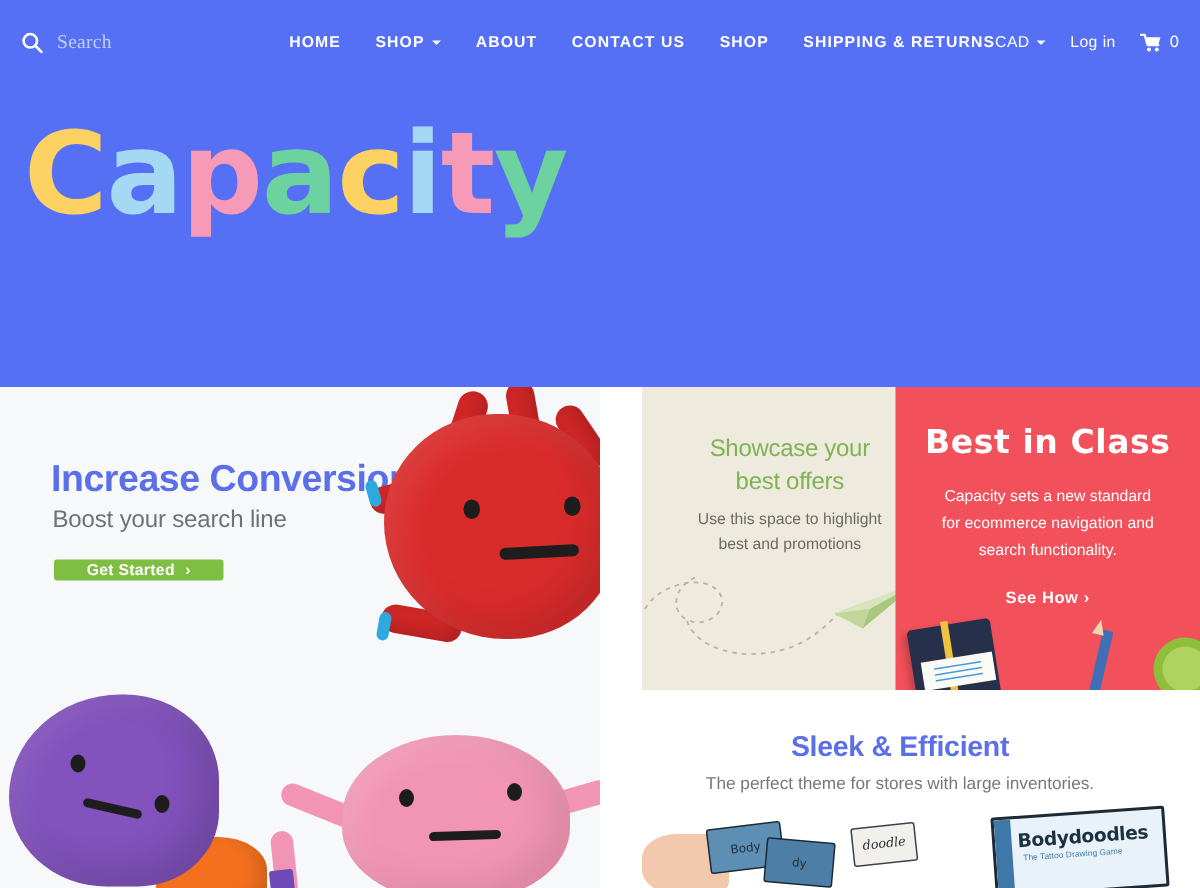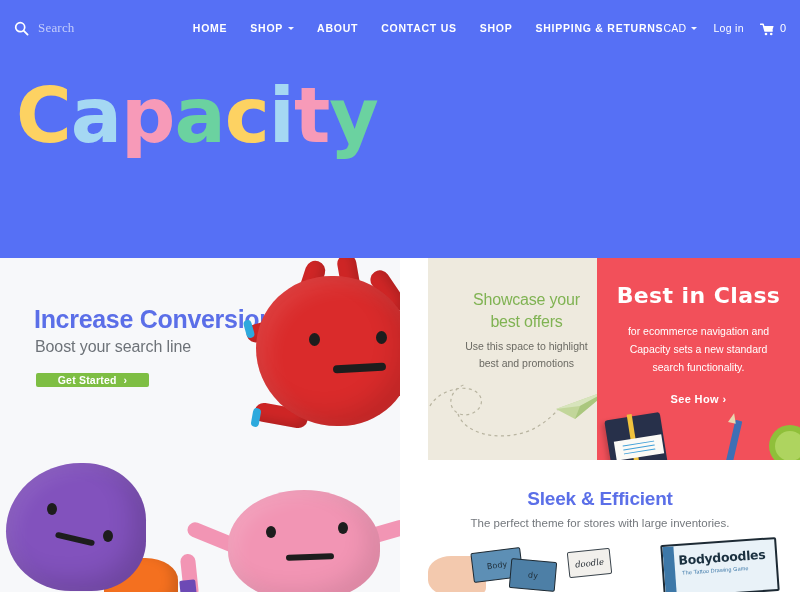--- a/index.html
+++ b/index.html
@@ -371,22 +371,22 @@
       <path d="M30 44 C36 62, 66 72, 98 62 C112 57, 122 48, 130 40" fill="none" stroke="#b8b4a0" stroke-width="1.2" stroke-dasharray="3,3.4"></path>
       <path d="M128 39 L183 19 L147 49 Z" fill="#c2d69a"></path>
       <path d="M128 39 L183 19 L152 36 Z" fill="#d7e4bc"></path>
       <path d="M152 36 L183 19 L147 49 Z" fill="#aac77e"></path>
     </svg>
   </div>
 
   <div class="panel-right">
     <div class="pr-title">Best in Class</div>
     <div class="pr-body">
+      <div>Capacity sets a new standard</div>
       <div>for ecommerce navigation and</div>
-      <div>Capacity sets a new standard</div>
       <div>search functionality.</div>
     </div>
     <a class="pr-link" href="#">
       <span>See How</span>
       <span>›</span>
     </a>
     <div class="notebook"></div>
     <div class="nb-band"></div>
     <div class="nb-label">
       <div class="nb-line"></div>

